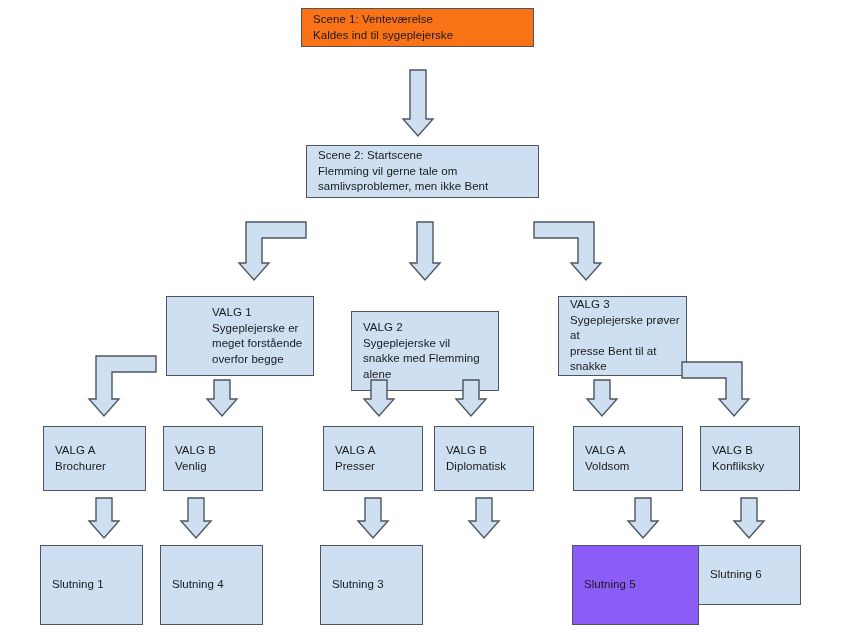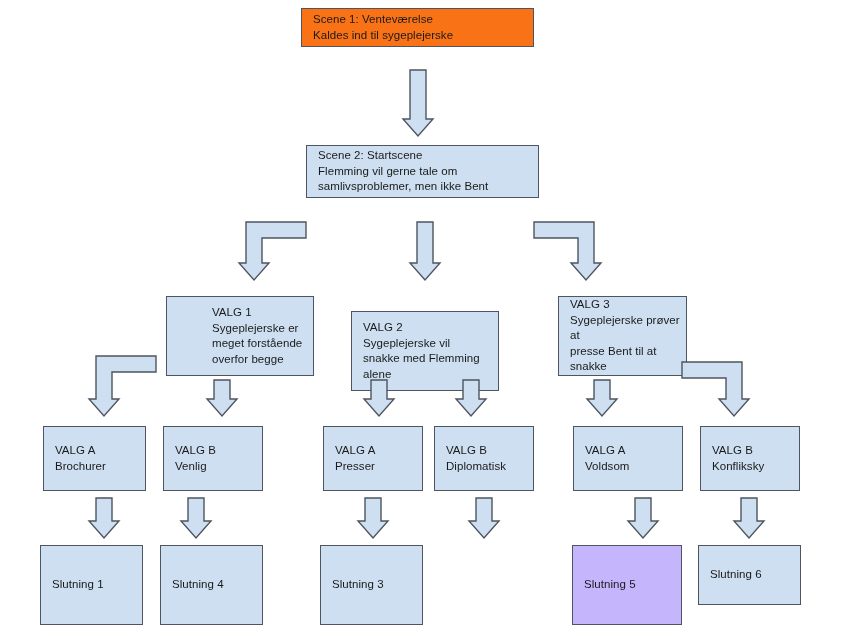--- a/index.html
+++ b/index.html
@@ -109,21 +109,21 @@
     </div>
     <div class="node" style="left: 40px; top: 545px; width: 103px; height: 80px; background: rgb(205, 223, 240); border-color: rgb(78, 85, 96);">
       <span class="txt" style="color: rgb(26, 26, 26);">Slutning 1</span>
     </div>
     <div class="node" style="left: 160px; top: 545px; width: 103px; height: 80px; background: rgb(205, 223, 240); border-color: rgb(78, 85, 96);">
       <span class="txt" style="color: rgb(26, 26, 26);">Slutning 4</span>
     </div>
     <div class="node" style="left: 320px; top: 545px; width: 103px; height: 80px; background: rgb(205, 223, 240); border-color: rgb(78, 85, 96);">
       <span class="txt" style="color: rgb(26, 26, 26);">Slutning 3</span>
     </div>
-    <div class="node" style="left: 572px; top: 545px; width: 110px; height: 80px; background: #c4b5fd; border-color: rgb(78, 85, 96);">
+    <div class="node" style="left: 572px; top: 545px; width: 127px; height: 80px; background: #8b5cf6; border-color: rgb(78, 85, 96);">
       <span class="txt" style="color: rgb(26, 26, 26);">Slutning 5</span>
     </div>
     <div class="node" style="left: 698px; top: 545px; width: 103px; height: 60px; background: rgb(205, 223, 240); border-color: rgb(78, 85, 96);">
       <span class="txt" style="color: rgb(26, 26, 26);">Slutning 6</span>
     </div>
     <div class="arrow" style="left: 402px; top: 70px; width: 32px; height: 66px;">
       <svg width="32" height="66" viewBox="0 0 32 66">
         <path d="M8,0 L24,0 L24,49 L31,49 L16,66 L1,49 L8,49 Z" fill="#cddff0" stroke="#4e5560"></path>
       </svg>
     </div>

